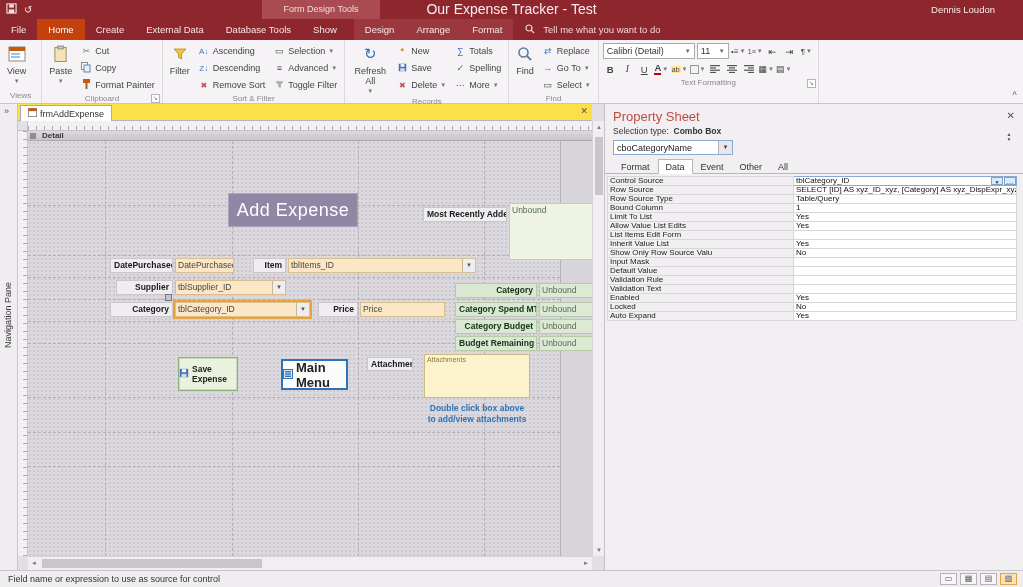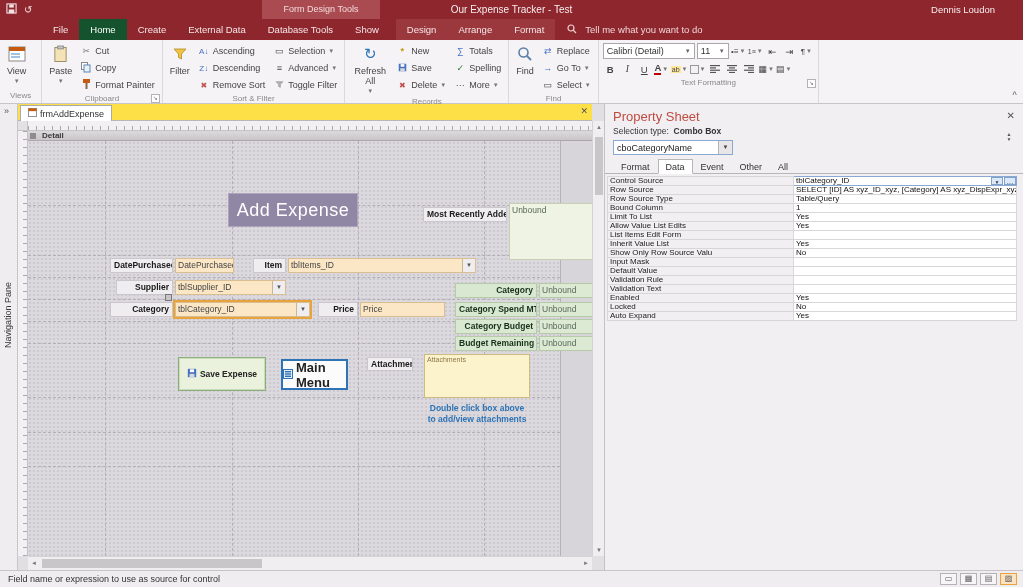--- a/index.html
+++ b/index.html
@@ -3,27 +3,27 @@
 <meta charset="utf-8">
 <style>
   * { margin:0; padding:0; box-sizing:border-box; }
   html,body { width:1023px; height:587px; overflow:hidden; }
   body { font-family:"Liberation Sans",sans-serif; font-size:10px; color:#222; background:#E8E6E8; position:relative; }
 
   
   .titlebar { position:absolute; top:0; left:0; right:0; height:19px; background:#8E262D; color:#fff; }
   .qat { position:absolute; left:6px; top:3px; display:flex; gap:7px; align-items:center; }
   .ctx-header { position:absolute; left:262px; top:0; width:118px; height:19px; background:#A94B50; color:#F3DBDC; font-size:9px; line-height:19px; text-align:center; }
-  .app-title { position:absolute; left:0; right:0; top:0; height:19px; line-height:19px; text-align:center; font-size:10px; color:#F6EDEE; pointer-events:none; }
+  .app-title { position:absolute; left:0; right:0; top:0; height:19px; line-height:19px; text-align:center; font-size:14px; color:#F6EDEE; pointer-events:none; }
   .user-name { position:absolute; right:28px; top:0; height:19px; line-height:19px; font-size:9.5px; color:#F6EDEE; }
 
   
-  .tabrow { position:absolute; top:19px; left:0; right:0; height:21px; background:#8E262D; display:flex; color:#F4E6E7; font-size:9.5px;padding-left:42px; }
+  .tabrow { position:absolute; top:19px; left:0; right:0; height:21px; background:#8E262D; display:flex; color:#F4E6E7; font-size:9.5px; }
   .rtab { padding:0 11px; line-height:21px; white-space:nowrap; }
-  .rtab.active { background:#14532d; color:#fff; }
+  .rtab.active { background:#c2410c; color:#fff; }
   .rtab.ctx { background:#9B383E; }
   .rtab.ctx-first { margin-left:6px; }
   .tellme { display:flex; align-items:center; gap:8px; padding:0 12px; color:#EFD6D7; font-size:9.5px; }
 
   
   .ribbon { position:absolute; top:40px; left:0; right:0; height:64px; background:#F5F3F5; border-bottom:1px solid #C8C5C8; display:flex; }
   .rgroup { position:relative; border-right:1px solid #DCD9DC; display:flex; flex-direction:column; }
   .rgc { flex:1; display:flex; align-items:flex-start; padding:2px 4px 0 4px; gap:2px; }
   .rglabel { height:13px; text-align:center; font-size:8px; color:#8A878A; line-height:12px; position:relative; white-space:nowrap; padding:0 10px; }
   .launcher { position:absolute; right:2px; bottom:2px; width:9px; height:9px; border:1px solid #B5B2B5; font-size:6px; line-height:7px; color:#6A676A; text-align:center; background:#fff; }
@@ -502,21 +502,21 @@
         <span class="ftext">Price</span>
       </div>
     <div class="glbl" style="left:427px;top:161px;width:82px;height:15px;">Category Spend MTD</div>
     <div class="gval" style="left:511px;top:161px;width:54px;height:15px;">Unbound</div>
 
     <div class="glbl" style="left:427px;top:178px;width:82px;height:15px;">Category Budget</div>
     <div class="gval" style="left:511px;top:178px;width:54px;height:15px;">Unbound</div>
     <div class="glbl" style="left:427px;top:195px;width:82px;height:15px;">Budget Remaining</div>
     <div class="gval" style="left:511px;top:195px;width:54px;height:15px;">Unbound</div>
 
-    <div class="savebtn" style="left:150px;top:216px;width:88px;height:34px;">
+    <div class="savebtn" style="left:150px;top:216px;width:60px;height:34px;">
       <span><svg width="10" height="10" viewBox="0 0 12 12">
             <rect x="1" y="1" width="10" height="10" fill="#4472C4"></rect>
             <rect x="3.5" y="1.5" width="5" height="3.5" fill="#fff"></rect>
             <rect x="3" y="7" width="6" height="4" fill="#D9D9D9"></rect>
           </svg></span>
       <span>Save Expense</span>
     </div>
     <div class="menubtn" style="left:253px;top:218px;width:67px;height:31px;">
       <span><svg width="10" height="10" viewBox="0 0 10 10">
             <rect x="0.5" y="0.5" width="9" height="9" fill="#DEEBF7" stroke="#2E74B5"></rect>

